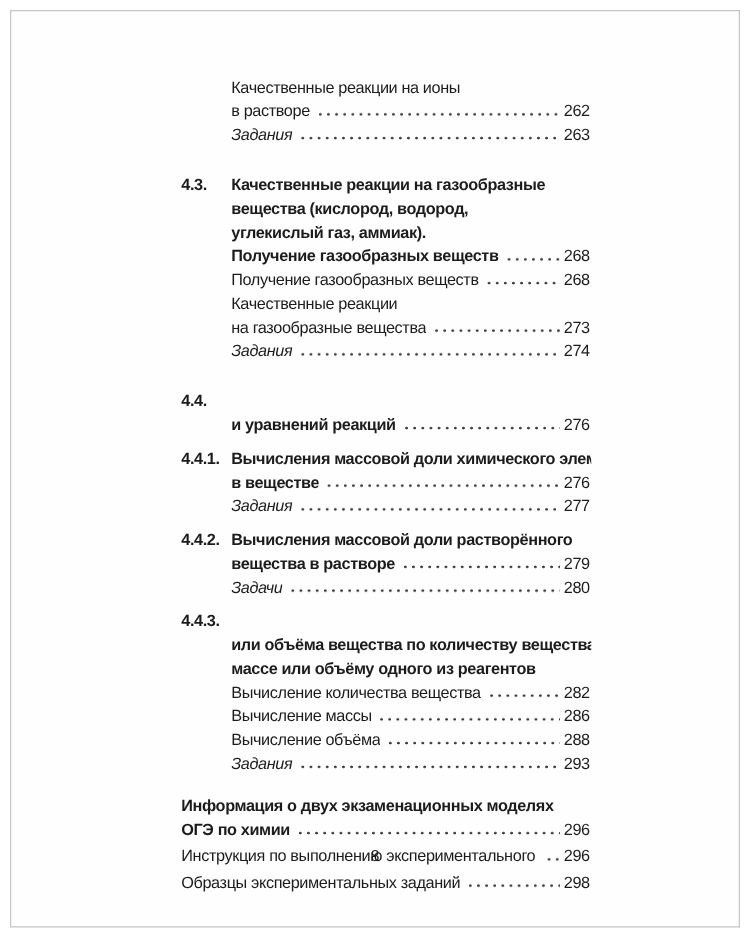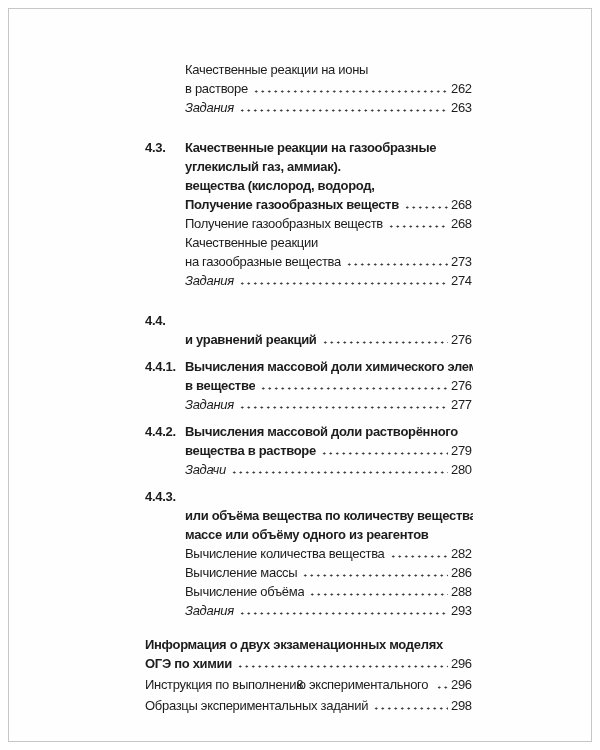--- a/index.html
+++ b/index.html
@@ -81,26 +81,26 @@
     <span class="leader"></span>
     <span class="pg">263</span>
   </div>
     <div class="row indent-num gap-lg bold">
     <span class="num">4.3.</span>
     <span class="text">Качественные реакции на газообразные</span>
 
   </div>
     <div class="row indent-title bold">
     <span class="num"></span>
+    <span class="text">вещества (кислород, водород,</span>
+
+  </div>
+    <div class="row indent-title bold">
+    <span class="num"></span>
     <span class="text">углекислый газ, аммиак).</span>
-
-  </div>
-    <div class="row indent-title bold">
-    <span class="num"></span>
-    <span class="text">вещества (кислород, водород,</span>
 
   </div>
     <div class="row indent-title bold">
     <span class="num"></span>
     <span class="text">Получение газообразных веществ</span>
     <span class="leader"></span>
     <span class="pg">268</span>
   </div>
     <div class="row indent-title">
     <span class="num"></span>

